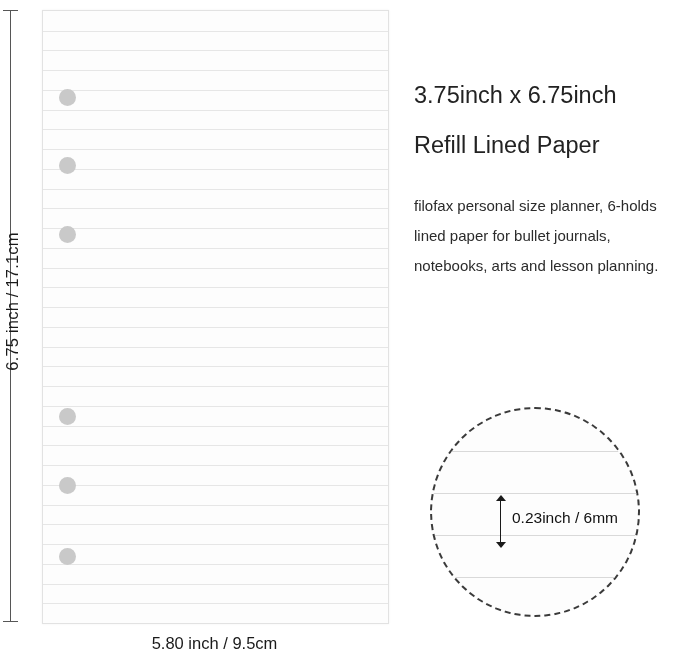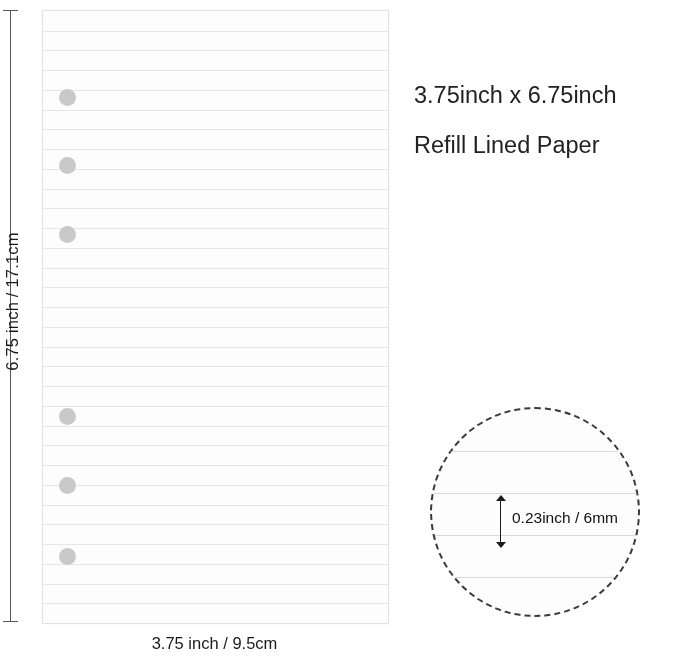--- a/index.html
+++ b/index.html
@@ -257,26 +257,27 @@
     <div class="punch-hole" style="top: 215px; background: rgb(201, 201, 201);"></div>
     <div class="punch-hole" style="top: 397px; background: rgb(201, 201, 201);"></div>
     <div class="punch-hole" style="top: 466px; background: rgb(201, 201, 201);"></div>
     <div class="punch-hole" style="top: 537px; background: rgb(201, 201, 201);"></div>
   </div>
 
 <div id="width-dim">
   <div class="hline"></div>
   <div class="cap left"></div>
   <div class="cap right"></div>
-  <div id="width-label"><span>3.75 inch / 9.5cm</span></div>
+  <div id="width-label"><span>5.80 inch / 9.5cm</span></div>
 </div>
 
 <div id="info-panel">
   <div id="title-line-1">3.75inch x 6.75inch</div>
   <div id="title-line-2">Refill Lined Paper</div>
+  <div id="desc">filofax personal size planner, 6-holds lined paper for bullet journals, notebooks, arts and lesson planning.</div>
 </div>
 
 <div id="zoom-detail">
   <div id="zoom-circle">
       <div class="zline" style="top: 42px;"></div>
       <div class="zline" style="top: 84px;"></div>
       <div class="zline" style="top: 126px;"></div>
       <div class="zline" style="top: 168px;"></div>
     </div>
   <div id="gap-arrow">

